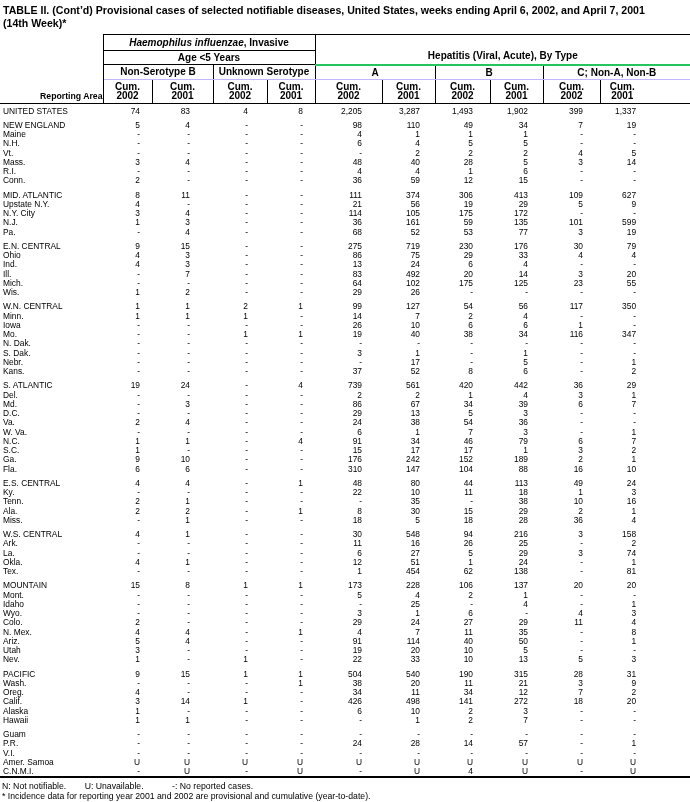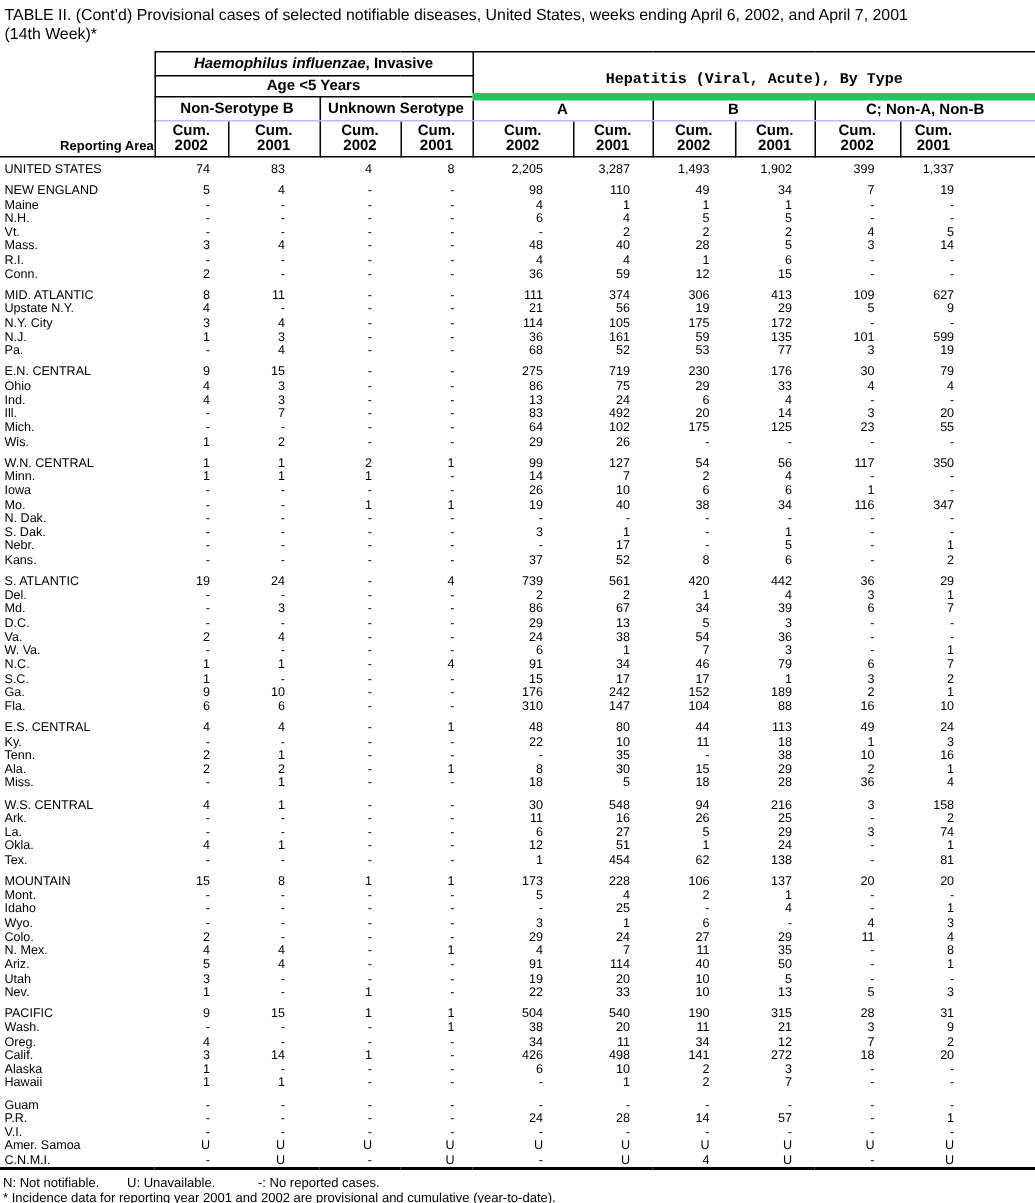--- a/index.html
+++ b/index.html
@@ -3,38 +3,38 @@
 <meta charset="utf-8">
 <style>
   html, body { margin: 0; padding: 0; background: #fff; }
   body {
     width: 690px; height: 802px; overflow: hidden;
     font-family: "Liberation Sans", sans-serif; color: #000;
     -webkit-font-smoothing: antialiased;
   }
   .page { padding-top: 4px; }
   .title {
-    font-weight: normal; font-size: 10.6px; line-height: 13px;
+    font-weight: bold; font-size: 10.6px; line-height: 13px;
     padding-left: 3px; margin-bottom: 4px; letter-spacing: 0px;
   }
   table { border-collapse: collapse; table-layout: fixed; width: 690px; border-bottom: 2px solid #000; }
   col.c-ra { width: 103px; }
   col.c1 { width: 49px; } col.c2 { width: 61px; } col.c3 { width: 54px; }
   col.c4 { width: 48px; } col.c5 { width: 67px; } col.c6 { width: 53px; }
   col.c7 { width: 55px; } col.c8 { width: 53px; } col.c9 { width: 57px; }
   col.c10 { width: 90px; }
 
   thead th { font-weight: bold; font-size: 10px; padding: 0; text-align: center; vertical-align: middle; }
   th.ra {
     text-align: right; vertical-align: bottom; padding: 0 0 2px 3px;
     border-right: 1px solid #000; border-bottom: 1.5px solid #000; font-size: 8.7px;
   }
   th.hi { border: 1px solid #000; height: 15px; }
   th.hi i { font-style: italic; }
-  th.hep { border-top: 1px solid #000; border-bottom: 5px solid #22c55e; vertical-align: bottom; padding-bottom: 3px; font-family: Liberation Mono, monospace; }
+  th.hep { border-top: 1px solid #000; border-bottom: 2px solid #22c55e; vertical-align: bottom; padding-bottom: 3px; }
   th.age { border-bottom: 1px solid #000; border-right: 1px solid #000; height: 13px; }
   th.grp { border-bottom: 1px solid #c4b5fd; height: 13px; }
   .br { border-right: 1px solid #000; }
   th.cum { border-bottom: 1.5px solid #000; padding: 2px 0; line-height: 9.6px; }
   th.cum.last { padding-right: 46px; }
 
   tbody td { font-size: 8.4px; line-height: 9.25px; padding: 0; text-align: right; white-space: nowrap; }
   tbody td.label { text-align: left; padding-left: 3px; }
   tbody tr:first-child td { padding-top: 3px; }
   tr.gap td { height: 5px; line-height: 5px; }

